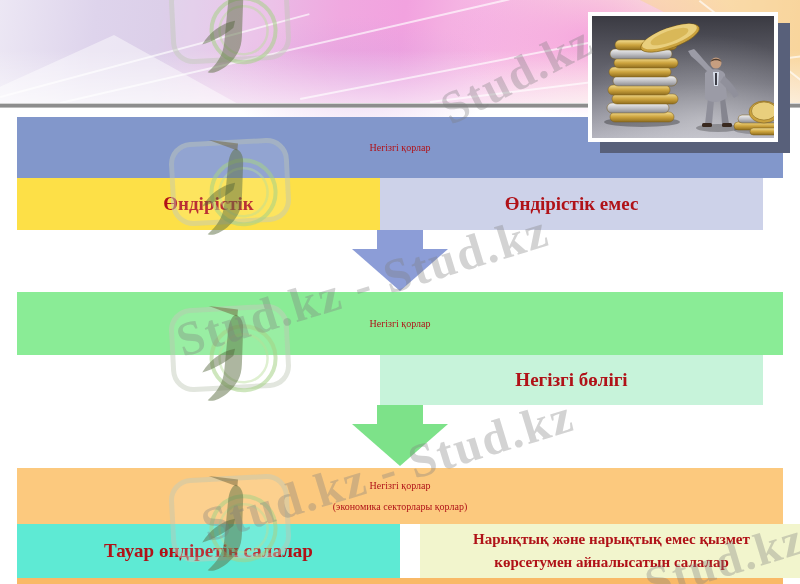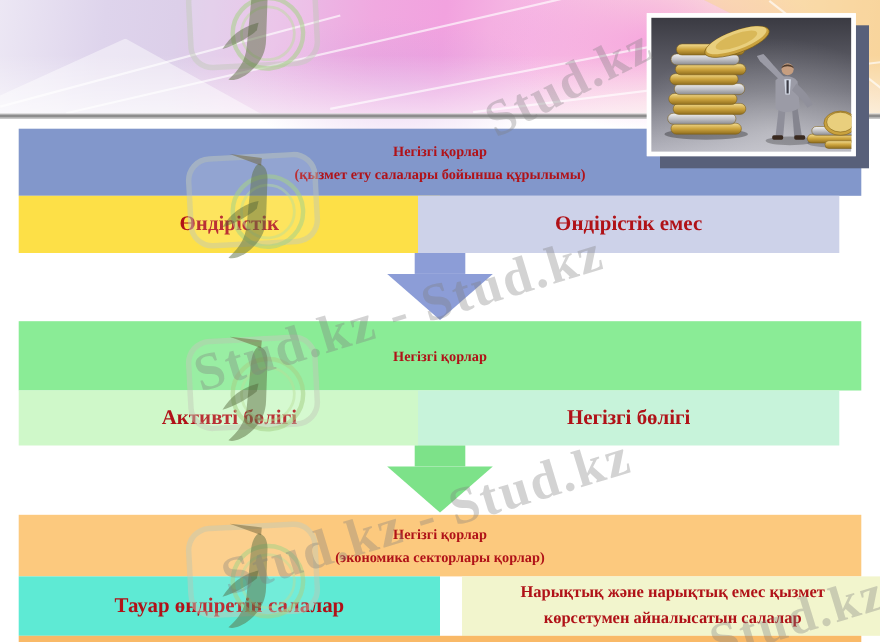--- a/index.html
+++ b/index.html
@@ -25,21 +25,21 @@
   .shard.s3{left:300px;top:98px;width:430px;transform:rotate(-11deg);}
   .shard.s4{left:430px;top:101px;width:380px;transform:rotate(-7deg);}
   .shard.s5{left:700px;top:0;width:140px;transform:rotate(38deg);}
   
   .divider-hi{position:absolute;left:0;top:103px;width:800px;height:1px;background:#d5d5d5;}
   .divider{position:absolute;left:0;top:104px;width:800px;height:3px;background:#8d8d8d;}
   .divider-lo{position:absolute;left:0;top:107px;width:800px;height:1px;background:#bcbcbc;}
   
   .hdr{position:absolute;left:17px;width:766px;display:flex;flex-direction:column;
        justify-content:center;align-items:center;text-align:center;}
-  .hdr .l1,.hdr .l2{font-weight:bold;font-size:13px;line-height:21px;}
+  .hdr .l1,.hdr .l2{font-weight:normal;font-size:10px;line-height:21px;}
   .cell{position:absolute;width:383px;display:flex;justify-content:center;align-items:center;
         text-align:center;font-weight:bold;font-size:19px;}
   .s1h{top:117px;height:61px;} .s1c{top:178px;height:52px;}
   .s2h{top:292px;height:63px;} .s2c{top:355px;height:50px;}
   .s3h{top:468px;height:56px;} .s3c{top:524px;height:54px;}
   .cl{left:17px;} .cr{left:380px;align-items:center;}
   .cell.small{font-size:15px;line-height:23px;padding:0 14px;box-sizing:border-box;margin-left:40px;}
   .bottom-strip{position:absolute;left:17px;top:578px;width:766px;height:6px;}
   
   .arrow{position:absolute;left:352px;width:96px;}
@@ -83,39 +83,35 @@
     <div class="shard s4"></div>
     <div class="shard s5"></div>
     <div class="band-fade"></div>
   </div>
   <div class="divider-hi"></div>
   <div class="divider"></div>
   <div class="divider-lo"></div>
 
   <div class="hdr s1h" style="background-color: rgb(130, 151, 203);">
     <div class="l1">Негізгі қорлар</div>
-    <div class="l2">(қызмет ету салалары бойынша құрылымы)</div>
   </div>
   <div class="cell s1c cl" style="background-color: #fde047;">
     <span>Өндірістік</span>
   </div>
   <div class="cell s1c cr" style="background-color: rgb(205, 210, 233);">
     <span>Өндірістік емес</span>
   </div>
 
   <div class="arrow arrow1">
     <div class="stem" style="background-color: rgb(140, 157, 215);"></div>
     <div class="head" style="border-top-color: rgb(140, 157, 215);"></div>
   </div>
 
   <div class="hdr s2h" style="background-color: rgb(138, 236, 150);">
     <div class="l1">Негізгі қорлар</div>
-  </div>
-  <div class="cell s2c cl" style="background-color: rgb(207, 248, 201);">
-    <span>Активті бөлігі</span>
   </div>
   <div class="cell s2c cr" style="background-color: rgb(199, 243, 218);">
     <span>Негізгі бөлігі</span>
   </div>
 
   <div class="arrow arrow2">
     <div class="stem" style="background-color: rgb(125, 226, 137);"></div>
     <div class="head" style="border-top-color: rgb(125, 226, 137);"></div>
   </div>
 

